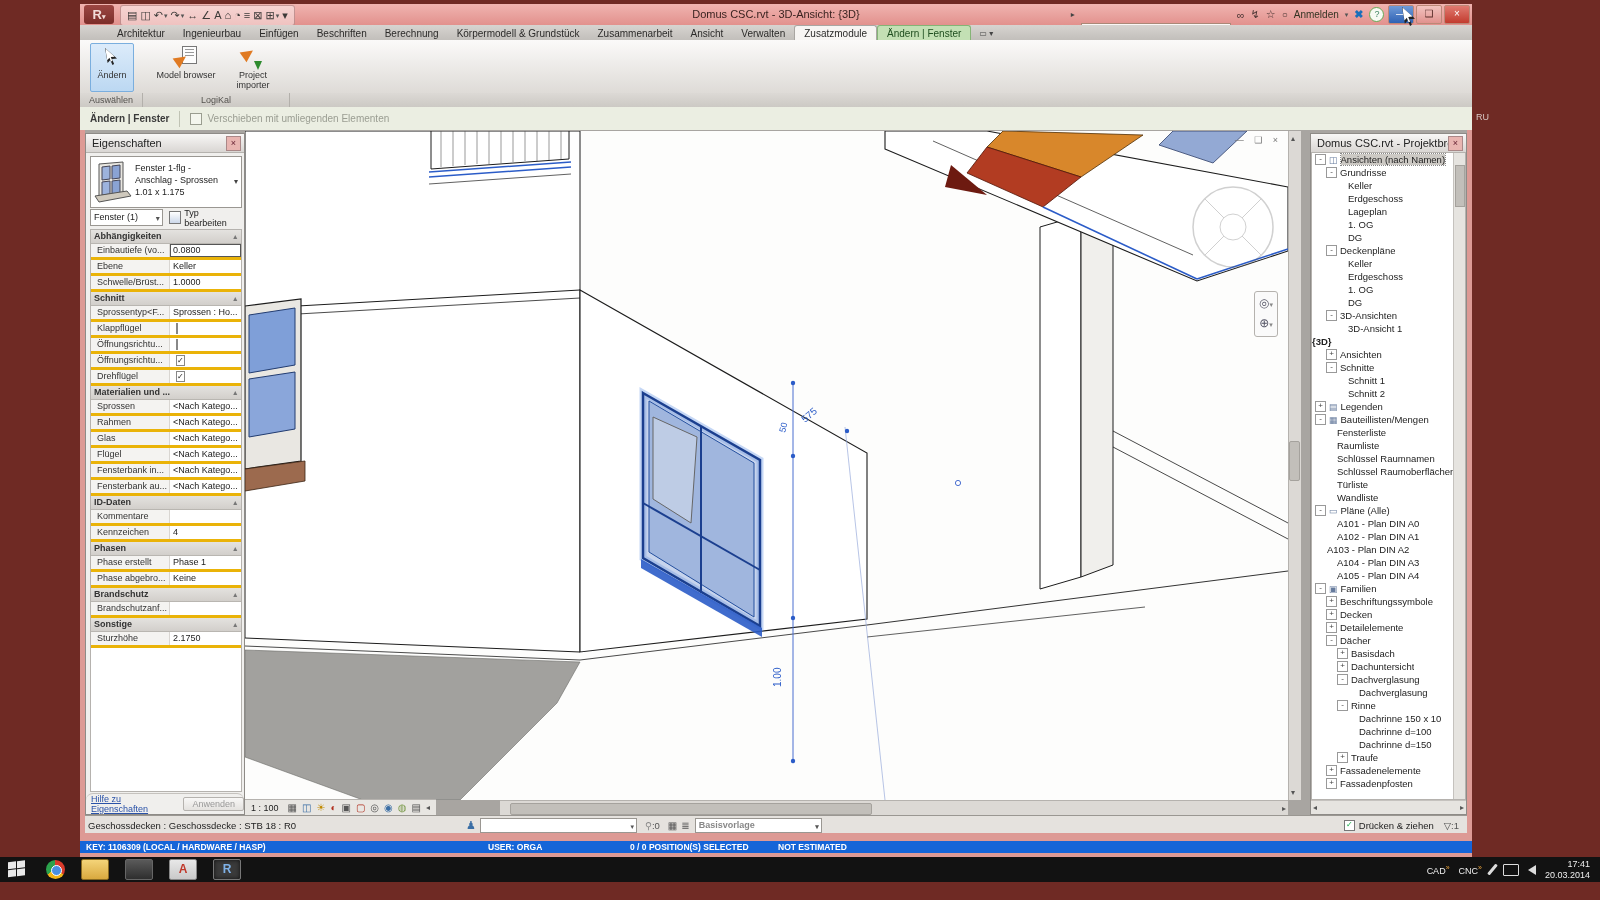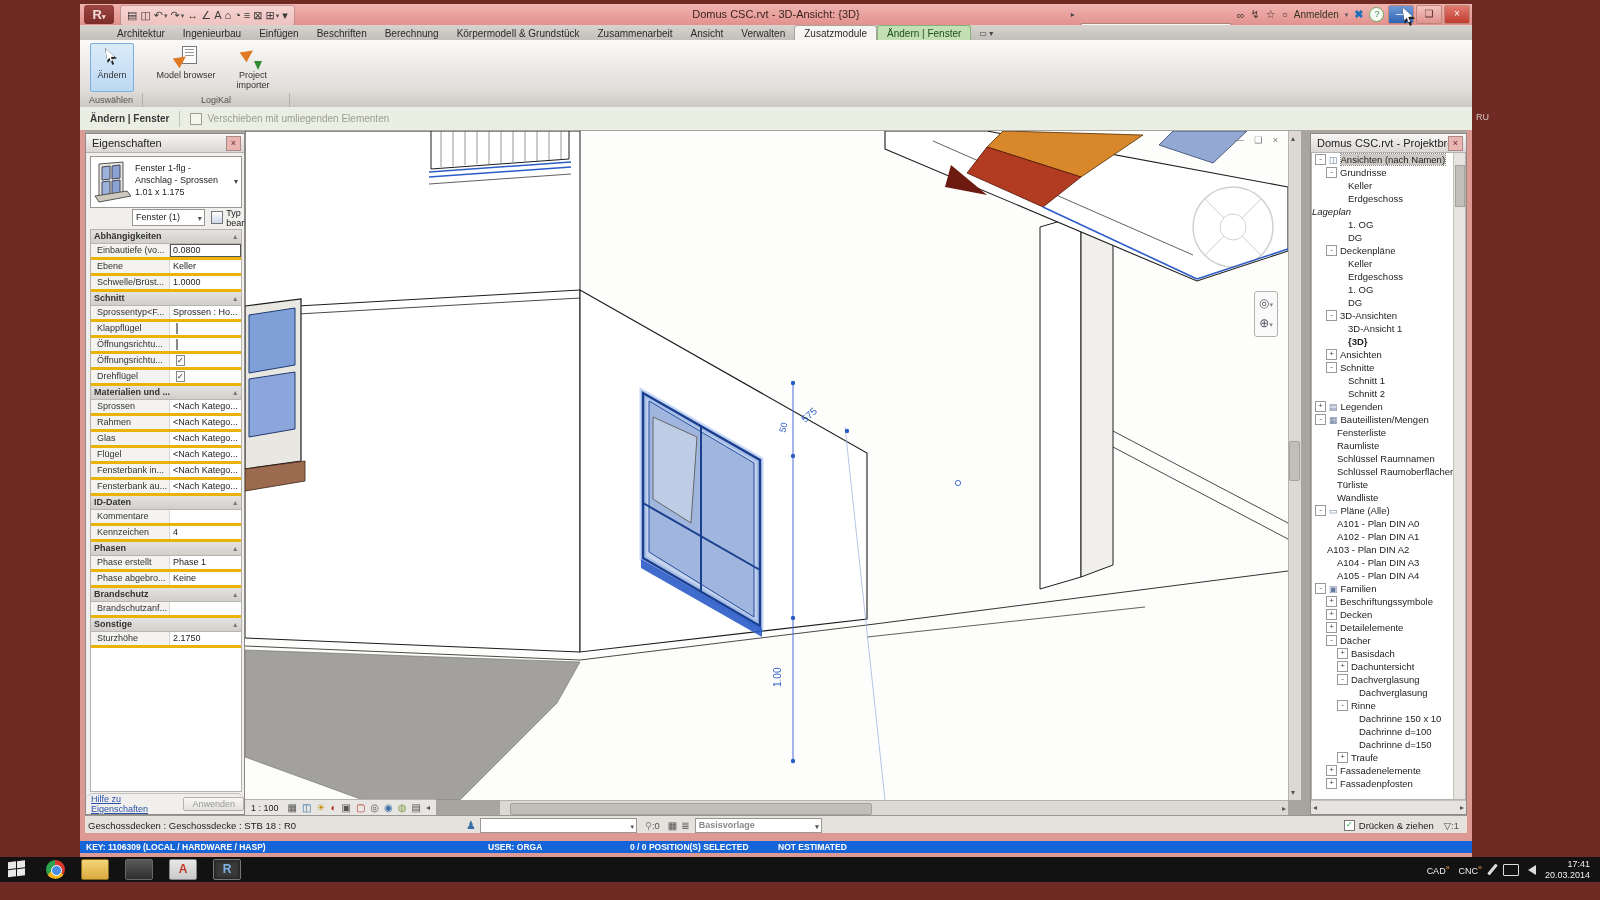--- a/index.html
+++ b/index.html
@@ -53,21 +53,21 @@
   .frameL{left:80px;top:130px;width:5px;height:703px;background:#dd9a95;}
   .frameR{left:1467px;top:130px;width:5px;height:703px;background:#dd9a95;}
   
   .palette{background:#f0efed;border:1px solid #8e8b87;box-sizing:border-box;}
   .palhead{height:18px;background:linear-gradient(#f8f7f6,#d9d6d3);border-bottom:1px solid #b5b2ae;font-size:11px;color:#222;line-height:18px;padding-left:6px;position:relative;}
   .palclose{position:absolute;right:3px;top:2px;width:13px;height:13px;border:1px solid #a88;background:#e8b5b1;color:#623;font-size:9px;line-height:12px;text-align:center;}
   .typesel{position:absolute;left:4px;top:22px;width:150px;height:50px;background:#fff;border:1px solid #9a9792;display:flex;}
   .typeimg{width:40px;height:44px;margin:3px 2px;}
   .typetext{font-size:9px;color:#222;line-height:12px;padding-top:5px;flex:1;}
   .typecaret{font-size:8px;color:#444;padding:20px 3px 0 0;}
-  .filterrow{position:absolute;left:4px;top:75px;width:150px;height:17px;display:flex;font-size:9px;margin-left:42px;}
+  .filterrow{position:absolute;left:4px;top:75px;width:150px;height:17px;display:flex;font-size:9px;}
   .instsel{width:72px;height:15px;border:1px solid #9a9792;background:#fff;line-height:15px;padding-left:3px;color:#222;position:relative;}
   .instsel::after{content:"▾";position:absolute;right:2px;top:1px;font-size:8px;color:#555;}
   .edittype{margin-left:6px;display:flex;align-items:center;color:#222;}
   .etico{display:inline-block;width:11px;height:11px;border:1px solid #777;background:linear-gradient(#fff,#ccd8ea);margin-right:3px;}
   .propgrid{position:absolute;left:4px;top:95px;width:150px;bottom:22px;background:#fff;border:1px solid #b5b2ae;overflow:hidden;}
   .pgroup{height:13px;background:linear-gradient(#e4e2df,#d2cfcb);border-bottom:1px solid #b9b6b1;font-size:9px;font-weight:bold;color:#333;line-height:13px;padding-left:3px;position:relative;}
   .pgroup .pin{position:absolute;right:4px;top:0;font-size:7px;color:#777;}
   .prow{height:13px;display:flex;border-bottom:3px solid #eab308;font-size:9px;}
   .plabel{width:72px;background:#f4f3f1;border-right:1px solid #d9d6d2;color:#333;line-height:12px;padding-left:6px;overflow:hidden;white-space:nowrap;}
   .pval{flex:1;line-height:12px;padding-left:3px;color:#222;overflow:hidden;white-space:nowrap;background:#fff;}
@@ -494,21 +494,21 @@
         <div class="trow" style="padding-left: 14px;">
           <span class="exp">-</span>
           <span class="tlabel">Grundrisse</span>
         </div>
         <div class="trow" style="padding-left: 36px;">
           <span class="tlabel">Keller</span>
         </div>
         <div class="trow" style="padding-left: 36px;">
           <span class="tlabel">Erdgeschoss</span>
         </div>
-        <div class="trow" style=" font-style: italic;">
+        <div class="trow" style="padding-left: 36px;">
           <span class="tlabel">Lageplan</span>
         </div>
         <div class="trow" style="padding-left: 36px;">
           <span class="tlabel">1. OG</span>
         </div>
         <div class="trow" style="padding-left: 36px;">
           <span class="tlabel">DG</span>
         </div>
         <div class="trow" style="padding-left: 14px;">
           <span class="exp">-</span>
@@ -526,21 +526,21 @@
         <div class="trow" style="padding-left: 36px;">
           <span class="tlabel">DG</span>
         </div>
         <div class="trow" style="padding-left: 14px;">
           <span class="exp">-</span>
           <span class="tlabel">3D-Ansichten</span>
         </div>
         <div class="trow" style="padding-left: 36px;">
           <span class="tlabel">3D-Ansicht 1</span>
         </div>
-        <div class="trow bold" style="padding-left: 36px;">
+        <div class="trow bold" style="">
           <span class="tlabel">{3D}</span>
         </div>
         <div class="trow" style="padding-left: 14px;">
           <span class="exp">+</span>
           <span class="tlabel">Ansichten</span>
         </div>
         <div class="trow" style="padding-left: 14px;">
           <span class="exp">-</span>
           <span class="tlabel">Schnitte</span>
         </div>

